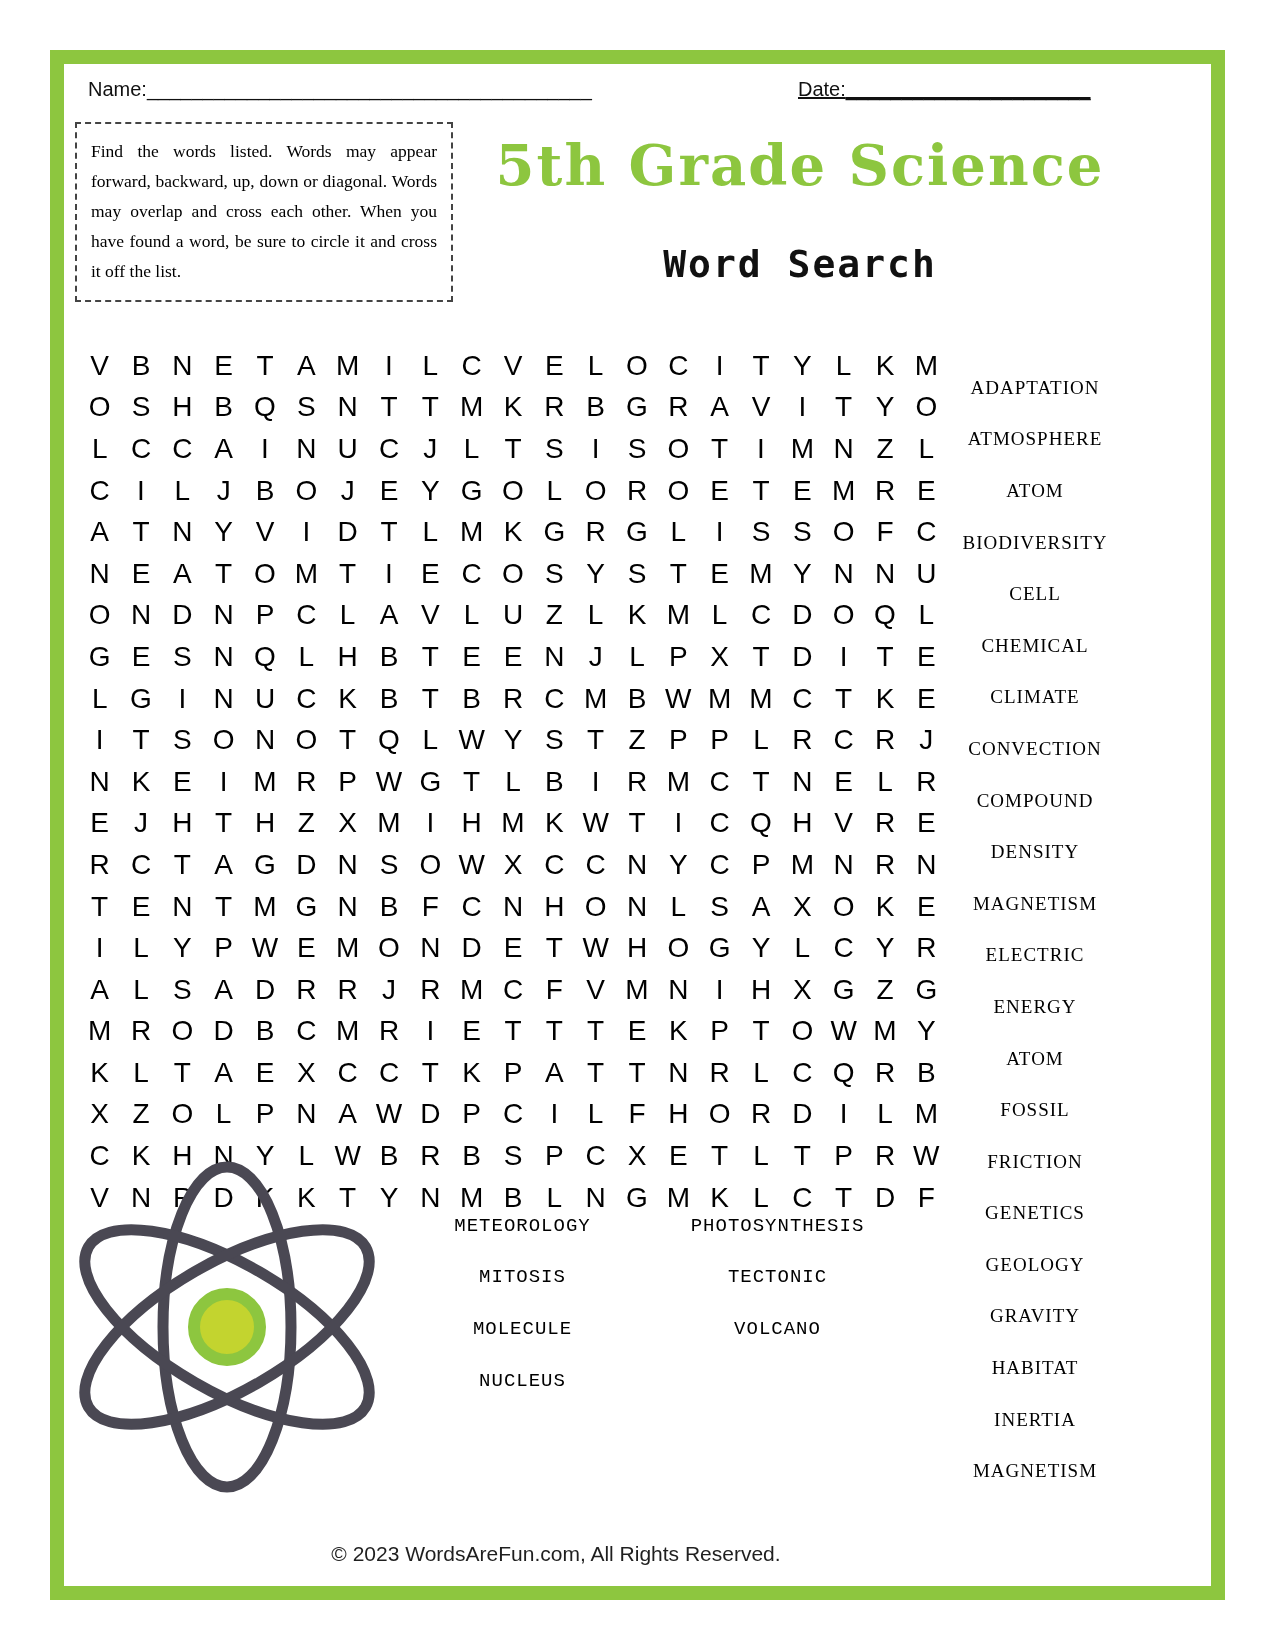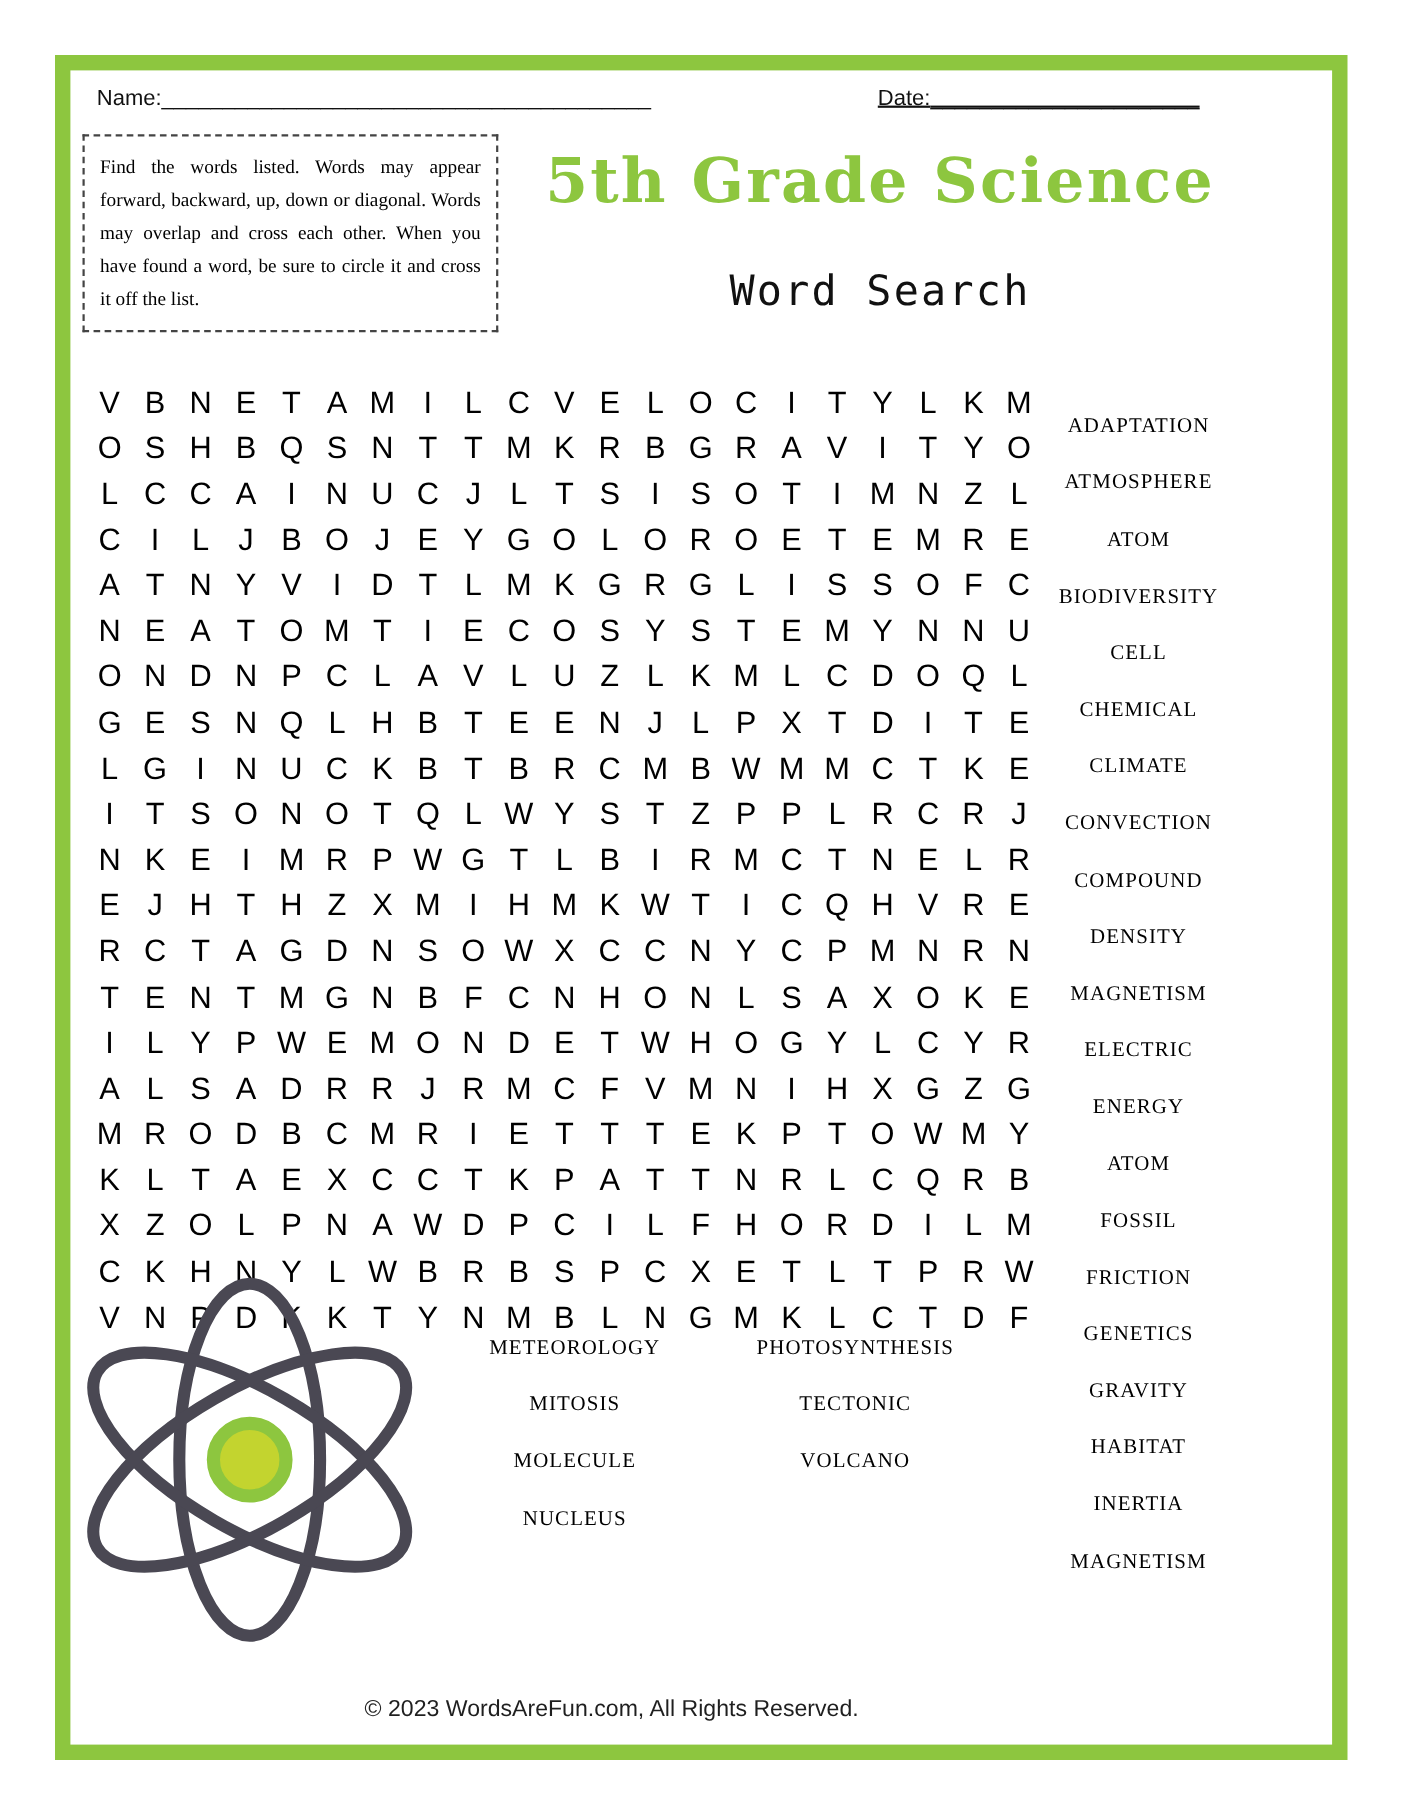--- a/index.html
+++ b/index.html
@@ -15,34 +15,34 @@
   .u-line{letter-spacing:0px;}
   
   .instructions{position:absolute;left:75px;top:122px;width:346px;
                 border:2px dashed #444;padding:12px 14px 14px 14px;
                 font-size:17.5px;line-height:1.72;text-align:justify;color:#000;}
   
   .title{position:absolute;left:460px;top:132px;width:680px;text-align:center;
          font-family:"DejaVu Serif", serif;font-weight:bold;font-size:56px;
          letter-spacing:2px;color:#8DC63F;}
   .subtitle{position:absolute;left:460px;top:242px;width:680px;text-align:center;
-            font-family:"DejaVu Sans Mono", monospace;font-weight:normal;
+            font-family:"DejaVu Sans Mono", monospace;font-weight:bold;
             font-size:38px;letter-spacing:2px;color:#111;}
   
   .grid{position:absolute;left:79px;top:345px;width:868px;
         display:grid;grid-template-columns:repeat(21,1fr);grid-auto-rows:41.6px;
         font-family:"Liberation Sans", sans-serif;font-size:28px;color:#000;}
   .grid span{display:flex;align-items:center;justify-content:center;}
   
   .side-list{position:absolute;left:935px;top:362px;width:200px;text-align:left;
              font-size:19px;letter-spacing:1px;color:#000;}
   .side-list div{height:51.6px;display:flex;align-items:center;justify-content:center;}
   
   .bottom-list{position:absolute;left:395px;top:1200px;width:510px;display:flex;
-               font-size:19px;letter-spacing:1px;color:#000;}
+               font-size:19px;letter-spacing:1px;color:#000;font-family:Liberation Mono, monospace;}
   .bottom-col{flex:1;text-align:center;}
   .bottom-col div{height:51.6px;display:flex;align-items:center;justify-content:center;}
   
   .atom{position:absolute;left:52px;top:1150px;width:350px;height:355px;}
   
   .copyright{position:absolute;left:0;top:1542px;width:1112px;text-align:center;
              font-family:"Liberation Sans", sans-serif;font-size:21px;color:#1f1f1f;}
 </style>
 </head>
 <body>
@@ -516,20 +516,21 @@
       <div>CONVECTION</div>
       <div>COMPOUND</div>
       <div>DENSITY</div>
       <div>MAGNETISM</div>
       <div>ELECTRIC</div>
       <div>ENERGY</div>
       <div>ATOM</div>
       <div>FOSSIL</div>
       <div>FRICTION</div>
       <div>GENETICS</div>
+      <div>GEOLOGY</div>
       <div>GRAVITY</div>
       <div>HABITAT</div>
       <div>INERTIA</div>
       <div>MAGNETISM</div>
     </div>
 
   <svg class="atom" viewBox="-175 -177 350 355" xmlns="http://www.w3.org/2000/svg">
     <g fill="none" stroke="#4A4853" stroke-width="11">
       <ellipse rx="160" ry="64" transform="rotate(90)"></ellipse>
       <ellipse rx="160" ry="64" transform="rotate(30)"></ellipse>

